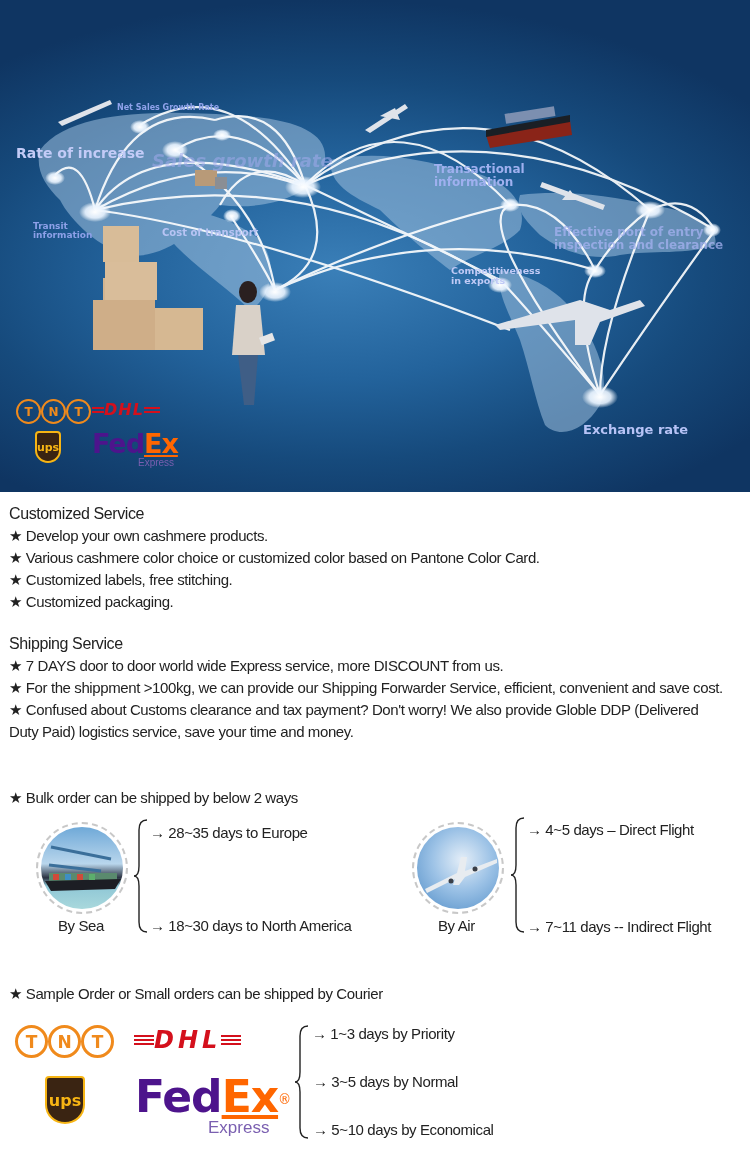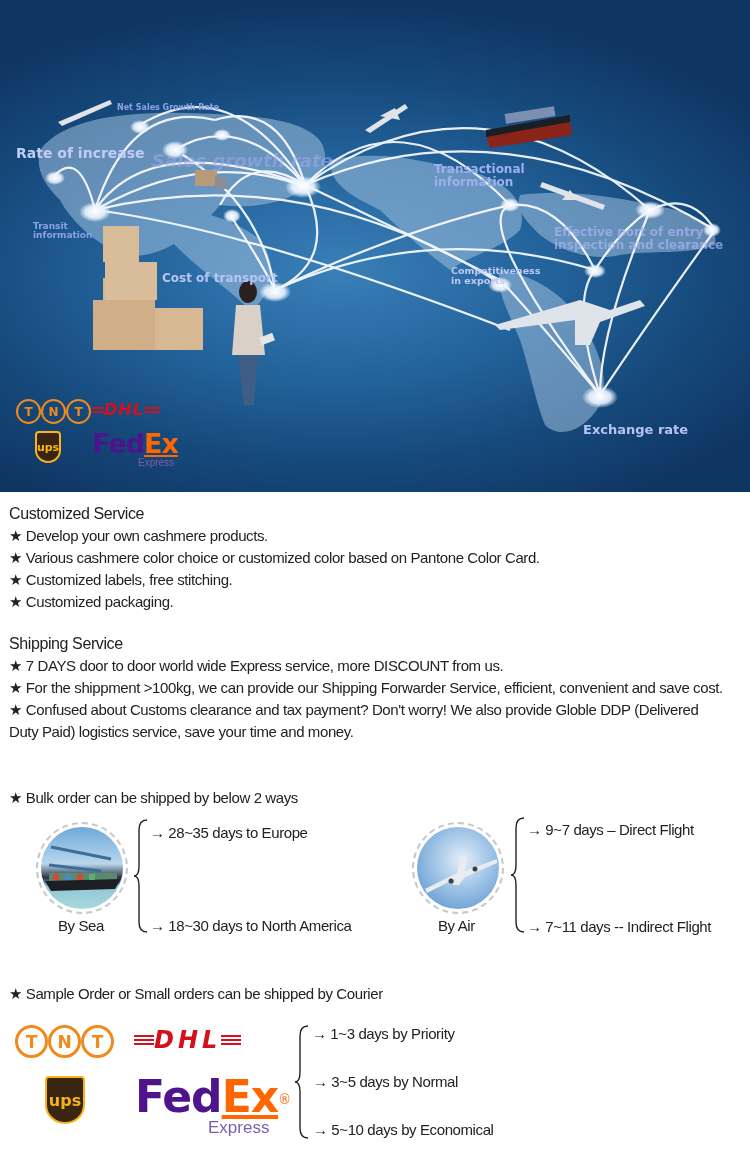--- a/index.html
+++ b/index.html
@@ -8,21 +8,21 @@
 
   
   .hero { position: absolute; left: 0; top: 0; width: 750px; height: 492px; overflow: hidden;
     background: radial-gradient(ellipse 70% 55% at 45% 55%, #3a7fb8 0%, #23639c 40%, #164a7c 70%, #0f3562 100%); }
   .hero svg { position: absolute; left: 0; top: 0; }
   .hero-label { position: absolute; font-family: "DejaVu Sans", sans-serif; font-weight: bold; color: #a8b6f0; white-space: nowrap; line-height: 1.05; }
   .hl-rate { left: 16px; top: 146px; font-size: 14px; color: #c3cbf7; }
   .hl-net { left: 117px; top: 104px; font-size: 8px; color: #8fa2ea; text-align: center; }
   .hl-sales { left: 152px; top: 152px; font-size: 18px; color: rgba(160,170,235,0.55); font-style: italic; }
   .hl-transit { left: 33px; top: 222px; font-size: 9px; color: #8da0e8; }
-  .hl-cost { left: 162px; top: 228px; font-size: 12px; color: #b8c4f4; margin-top: 44px; }
+  .hl-cost { left: 162px; top: 228px; font-size: 10px; color: #b8c4f4; }
   .hl-trans { left: 434px; top: 163px; font-size: 12px; color: #9fb0ef; }
   .hl-effective { left: 554px; top: 226px; font-size: 12px; color: rgba(165,178,240,0.75); }
   .hl-comp { left: 451px; top: 266px; font-size: 9.5px; color: #c0caf6; }
   .hl-exchange { left: 583px; top: 423px; font-size: 13px; color: #b7c3f6; }
 
   .logo-tnt { position: absolute; display: flex; gap: 0; }
   .tnt-c { border: 3px solid #f08a1c; border-radius: 50%; color: #f08a1c; font-weight: bold; display: flex; align-items: center; justify-content: center; font-family: "DejaVu Sans", sans-serif; }
   .logo-dhl { position: absolute; color: #d4101c; font-weight: bold; font-style: italic; font-family: "DejaVu Sans", sans-serif; letter-spacing: 1px; display: flex; align-items: center; }
   .dhl-lines { display: flex; flex-direction: column; gap: 2px; }
   .dhl-lines i { display: block; height: 2px; background: #d4101c; }
@@ -232,21 +232,21 @@
       <path d="M8 62 L40 46 L44 30 L50 30 L48 44 L80 32 L80 36 L48 50 L42 58 L36 58 L38 52 L10 66Z" fill="#e8ecf0"></path>
       <circle cx="34" cy="54" r="2.5" fill="#3a3f48"></circle>
       <circle cx="58" cy="42" r="2.5" fill="#3a3f48"></circle>
     </svg>
   </div>
 </div>
 <div class="way-label" style="left:438px; top:917px;">By Air</div>
 <svg class="brace" width="16" height="118" viewBox="0 0 16 118" style="left:510px; top:816px;">
   <path d="M14 2 Q6 2 6 12 L6 49 Q6 59 1 59 Q6 59 6 69 L6 106 Q6 116 14 116" fill="none" stroke="#222" stroke-width="1.4"></path>
 </svg>
-<div class="route" style="left:527px; top:821px;">→ 9~7 days – Direct Flight</div>
+<div class="route" style="left:527px; top:821px;">→ 4~5 days – Direct Flight</div>
 <div class="route" style="left:527px; top:918px;">→ 7~11 days -- Indirect Flight</div>
 
 <div class="sample-title">★ Sample Order or Small orders can be shipped by Courier</div>
 
 <div class="logo-tnt" style="left:15px; top:1025px;">
   <span class="tnt-c" style="width:33px;height:33px;font-size:17px;">T</span>
   <span class="tnt-c" style="width:33px;height:33px;font-size:17px;">N</span>
   <span class="tnt-c" style="width:33px;height:33px;font-size:17px;">T</span>
 </div>
 <div class="logo-dhl" style="left:134px; top:1026px; font-size:24px;">

